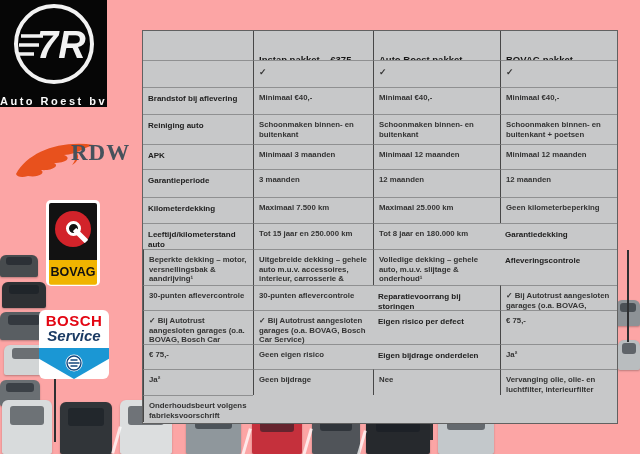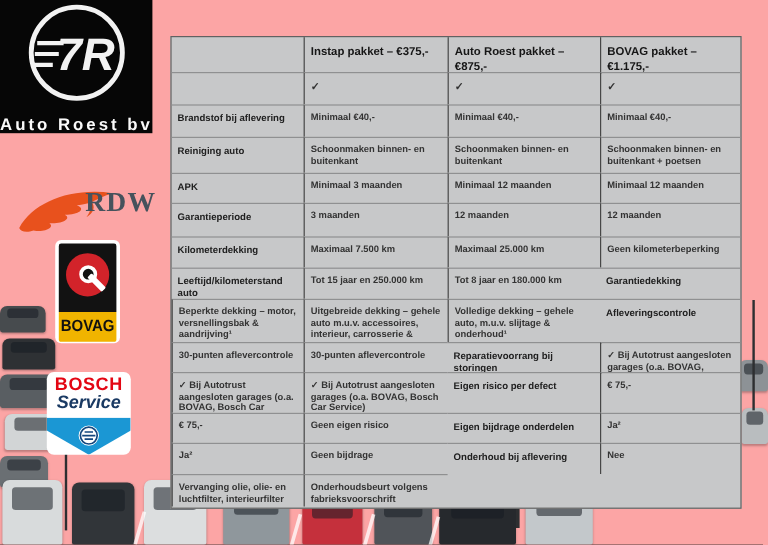--- a/index.html
+++ b/index.html
@@ -29,24 +29,24 @@
   .car::before { content:""; position:absolute; left:16%; right:16%; top:11%; height:36%;
                  background:rgba(22,28,34,.55); border-radius:3px; }
   .pole { position:absolute; background:#2d2f31; z-index:2; }
   .pline { position:absolute; width:3px; height:28px; background:rgba(255,255,255,.75); transform:rotate(16deg); z-index:2; }
 
   
   .band-top   { position:absolute; left:0; top:0; width:640; height:30; background:#060606; z-index:5; }
   .band-right { position:absolute; left:618; top:0; width:22; height:140; background:#060606; z-index:6; }
   .logo-box   { position:absolute; left:0; top:0; width:142; height:137; background:#060606; z-index:7;
                 display:flex; flex-direction:column; align-items:center; justify-content:center; }
-  .company    { color:#fafafa; font-size:14px; font-weight:bold; letter-spacing:2.5px; margin-top:5px; white-space:nowrap; }
-
-  
-  .rdw { position:absolute; left:14; top:152px; left:14px; width:118px; height:52px; z-index:7; }
+  .company    { color:#fafafa; font-size:11px; font-weight:bold; letter-spacing:2.5px; margin-top:5px; white-space:nowrap; }
+
+  
+  .rdw { position:absolute; left:14; top:136px; left:14px; width:118px; height:52px; z-index:7; }
   .rdw-text { position:absolute; left:57px; top:4px; font-family:"Liberation Serif", serif;
               font-size:23px; font-weight:600; color:#46525c; letter-spacing:1px; }
 
   
   .bovag { position:absolute; left:46px; top:200px; width:54px; height:86px; background:#fff;
            border-radius:5px; z-index:7; padding:3px; box-sizing:border-box; display:flex; flex-direction:column; }
   .bovag-top { position:relative; background:#121212; flex:1; border-radius:2px 2px 0 0; overflow:hidden; }
   .bovag-circle { position:absolute; left:6px; top:8px; width:36px; height:36px; border-radius:50%; background:#d2232a; }
   .bovag-ring { position:absolute; left:11px; top:10px; width:9px; height:9px; border:3px solid #fff; border-radius:50%; background:#121212; }
   .bovag-handle { position:absolute; left:17px; top:22px; width:17px; height:5px; background:#fff; transform:rotate(45deg); border-radius:1px; }
@@ -66,21 +66,21 @@
   
   .cmp { position:absolute; left:142px; top:30px; width:476px; height:394px; z-index:4;
          background:#c7c8c9; border:1px solid #616161; box-sizing:border-box;
          display:grid;
          grid-template-columns:110px 120px 127px 117px;
          grid-template-rows:29px 27px 27px 30px 25px 28px 26px 26px 36px 25px 34px 25px 26px 27px; }
   .cell { box-sizing:border-box; padding:4px 5px 2px 5px; overflow:hidden; border-top:1px solid #8f9091;
           line-height:1.25; }
   .cell.c0 { border-top:none; }
   .cell.v  { border-left:1px solid #474747; }
-  .hdr { font-size:9.5px; font-weight:bold; color:#161616; padding-top:7px; }
+  .hdr { font-size:9.5px; font-weight:bold; color:#161616; padding-top:23px; }
   .lbl { font-size:8px;  font-weight:bold; color:#202020; padding-top:6px; }
   .val { font-size:7.8px; font-weight:bold; color:#333; padding-top:5px; }
   .chk { font-size:9px; padding-top:6px; }
 </style>
 </head>
 <body>
 
 <div class="screen">
 
   <div class="ph ph-sky"></div>
@@ -203,19 +203,18 @@
       <div class="cell val v">✓ Bij Autotrust aangesloten garages (o.a. BOVAG, Bosch Car Service)</div>
       <div class="cell val v">✓ Bij Autotrust aangesloten garages (o.a. BOVAG, Bosch Car Service)</div>
       <div class="cell lbl">Eigen risico per defect</div>
       <div class="cell val v">€ 75,-</div>
       <div class="cell val v">€ 75,-</div>
       <div class="cell val v">Geen eigen risico</div>
       <div class="cell lbl">Eigen bijdrage onderdelen</div>
       <div class="cell val v">Ja²</div>
       <div class="cell val v">Ja²</div>
       <div class="cell val v">Geen bijdrage</div>
-      <div class="cell lbl">Onderhoud bij aflevering</div>
       <div class="cell val v">Nee</div>
       <div class="cell val v">Vervanging olie, olie- en luchtfilter, interieurfilter</div>
       <div class="cell val v">Onderhoudsbeurt volgens fabrieksvoorschrift</div>
     </div>
 
 </div>
 
 </body></html>

